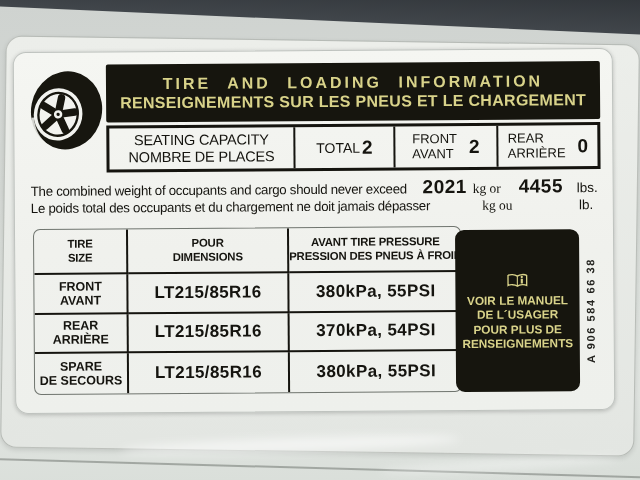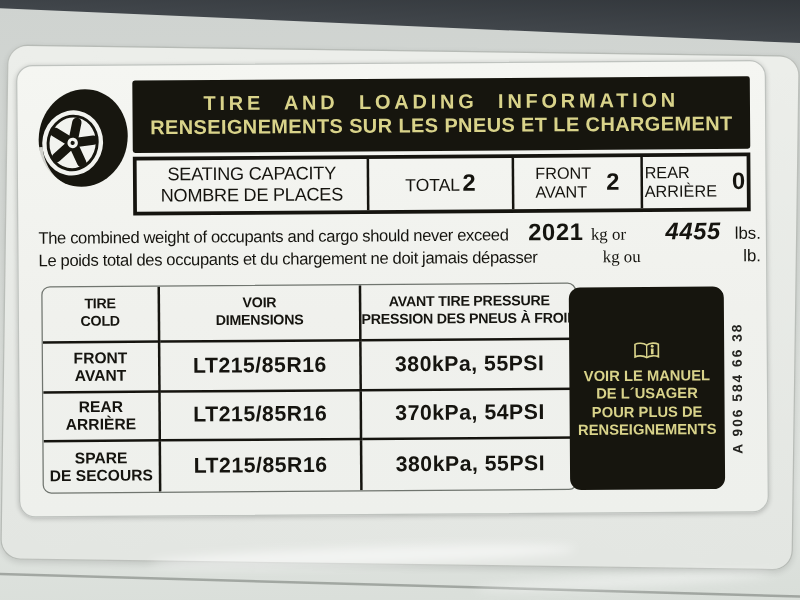--- a/index.html
+++ b/index.html
@@ -37,34 +37,34 @@
                  display:flex; flex-direction:column; align-items:center; justify-content:center; }
   .hb-en { font-size:16px; font-weight:700; letter-spacing:3px; word-spacing:9px; white-space:nowrap; }
   .hb-fr { font-size:16px; font-weight:700; letter-spacing:.3px; white-space:nowrap; margin-top:1px; }
 
   .seating { position:absolute; left:92px; top:73px; width:494px; height:47px;
              border:3px solid #15140f; display:flex; background:transparent; }
   .seat-cell { border-right:2.5px solid #15140f; display:flex; align-items:center; justify-content:center; }
   .seat-cell:last-child { border-right:none; flex:1; }
   .sc1 { width:186px; flex-direction:column; }
   .sc1 div { font-size:14.5px; line-height:1.12; letter-spacing:-.2px; white-space:nowrap; }
-  .sc2 { width:116px; gap:2px; }
+  .sc2 { width:100px; gap:2px; }
   .sc3 { width:103px; gap:12px; }
   .seat-lbl { font-size:14px; white-space:nowrap; }
   .seat-lbl2 { display:flex; flex-direction:column; }
   .seat-lbl2 span { font-size:13px; line-height:1.1; white-space:nowrap; }
   .seat-num { font-size:19px; font-weight:700; }
 
   .weight { position:absolute; left:16px; top:126px; width:578px; }
   .wrow { display:flex; align-items:baseline; height:22px; }
   .wtext { flex:1; font-size:13.3px; letter-spacing:-.3px; white-space:nowrap; }
   .wval  { width:56px; font-size:19px; font-weight:700; letter-spacing:.5px; text-align:center; }
   .wunit { width:46px; font-size:13.5px;font-family:Liberation Serif, serif; }
-  .wval2 { width:58px; font-size:19px; font-weight:700; letter-spacing:.5px; text-align:right;font-style:italic; }
-  .wunit2{ width:32px; font-size:13.5px; text-align:right; }
+  .wval2 { width:58px; font-size:19px; font-weight:700; letter-spacing:.5px; text-align:left; }
+  .wunit2{ width:32px; font-size:13.5px; text-align:left; }
 
   .ttable { position:absolute; left:18px; top:176px; width:428px; height:166px;
             border:1.5px solid #70756f; border-radius:7px; overflow:hidden;
             display:grid; grid-template-columns:94px 161px 1fr; grid-template-rows:45px 1fr 1fr 1fr; }
   .tcell { border-right:2.5px solid #15140f; border-bottom:2.5px solid #15140f;
            display:flex; flex-direction:column; align-items:center; justify-content:center; text-align:center; }
   .tcell.noR { border-right:none; }
   .tcell.noB { border-bottom:none;text-align:right; }
   .th span { font-size:11.4px; font-weight:600; line-height:1.2; white-space:nowrap; letter-spacing:-.2px; }
   .tl span { font-size:12.5px; font-weight:700; line-height:1.12; white-space:nowrap; }
@@ -157,24 +157,24 @@
         <span class="wval"></span>
         <span class="wunit">kg ou</span>
         <span class="wval2"></span>
         <span class="wunit2">lb.</span>
       </div>
     </div>
 
     <div class="ttable">
       <div class="tcell th">
         <span>TIRE</span>
-        <span>COLD</span>
+        <span>SIZE</span>
       </div>
       <div class="tcell th">
-        <span>VOIR</span>
+        <span>POUR</span>
         <span>DIMENSIONS</span>
       </div>
       <div class="tcell th noR">
         <span>AVANT TIRE PRESSURE</span>
         <span>PRESSION DES PNEUS À FROID</span>
       </div>
 
       <div class="tcell tl">
         <span>FRONT</span>
         <span>AVANT</span>

